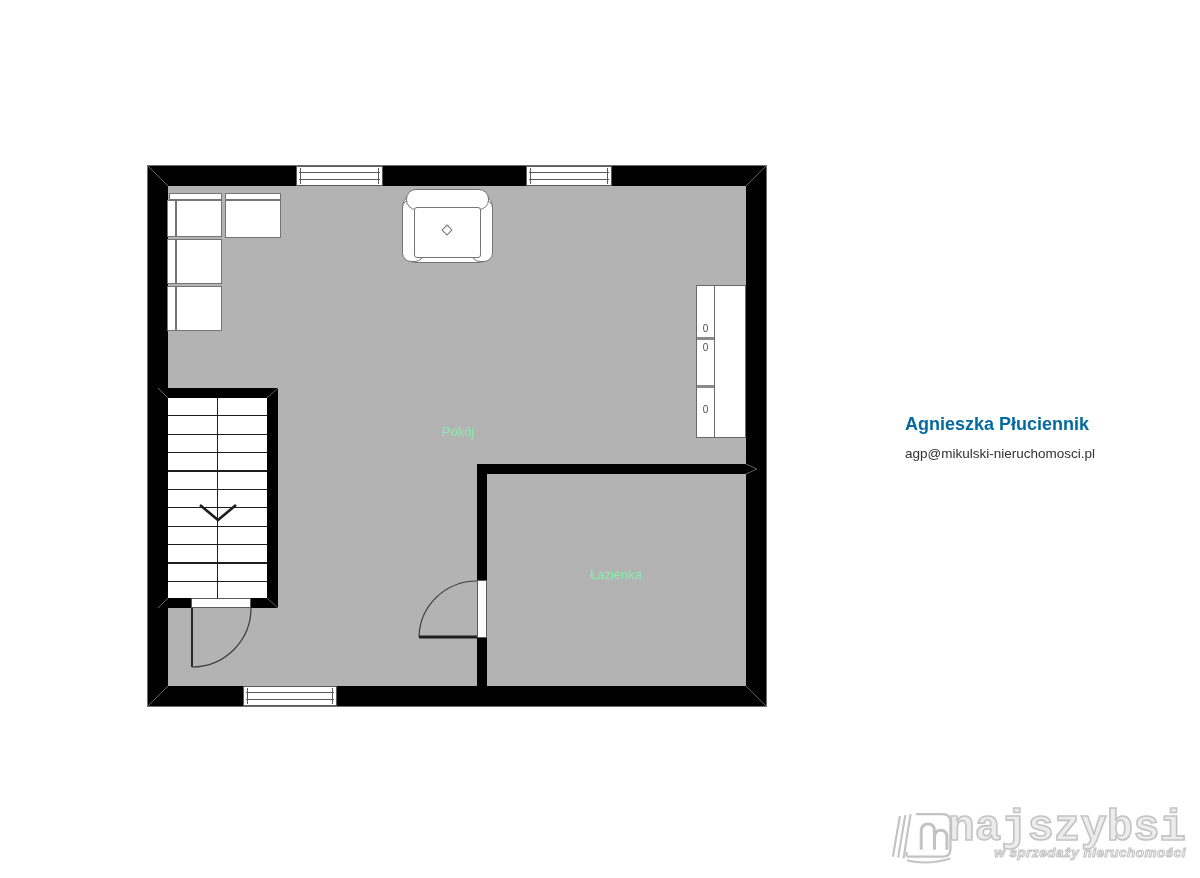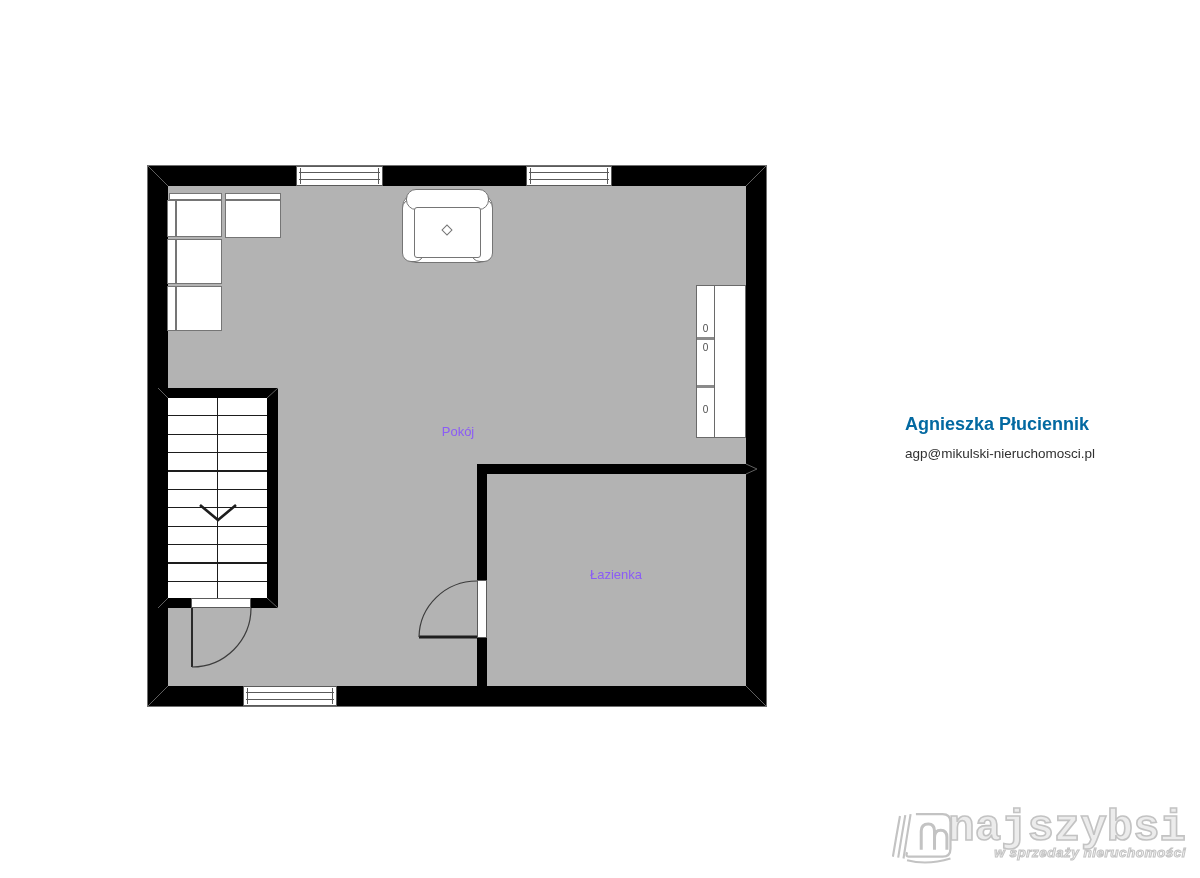--- a/index.html
+++ b/index.html
@@ -65,21 +65,21 @@
   .armchair .arm  { position:absolute; top:10px; width:22px; height:63px; background:#fff; border:1px solid #757575; border-radius:9px; }
   .armchair .arm.l { left:0; } .armchair .arm.r { right:0; }
   .armchair .seat { position:absolute; left:12px; top:18px; width:67px; height:51px; background:#fff; border:1px solid #757575; border-radius:3px; }
   .armchair .ornament {
     position:absolute; left:41px; top:37px; width:8px; height:8px;
     border:1px solid #757575; background:#fff; transform:rotate(45deg);
   }
 
   
   .room-label {
-    position:absolute; color:#8b5cf6; font-size:13px; text-align:center; z-index:8;
+    position:absolute; color:#86efac; font-size:13px; text-align:center; z-index:8;
   }
 
   
   .plan-overlay { position:absolute; left:0; top:0; width:618px; height:540px; z-index:9; pointer-events:none; }
 
   
   .contact-name {
     position:absolute; left:905px; top:414px; font-size:18px; font-weight:bold; color:#0369a1;
   }
   .contact-email {

